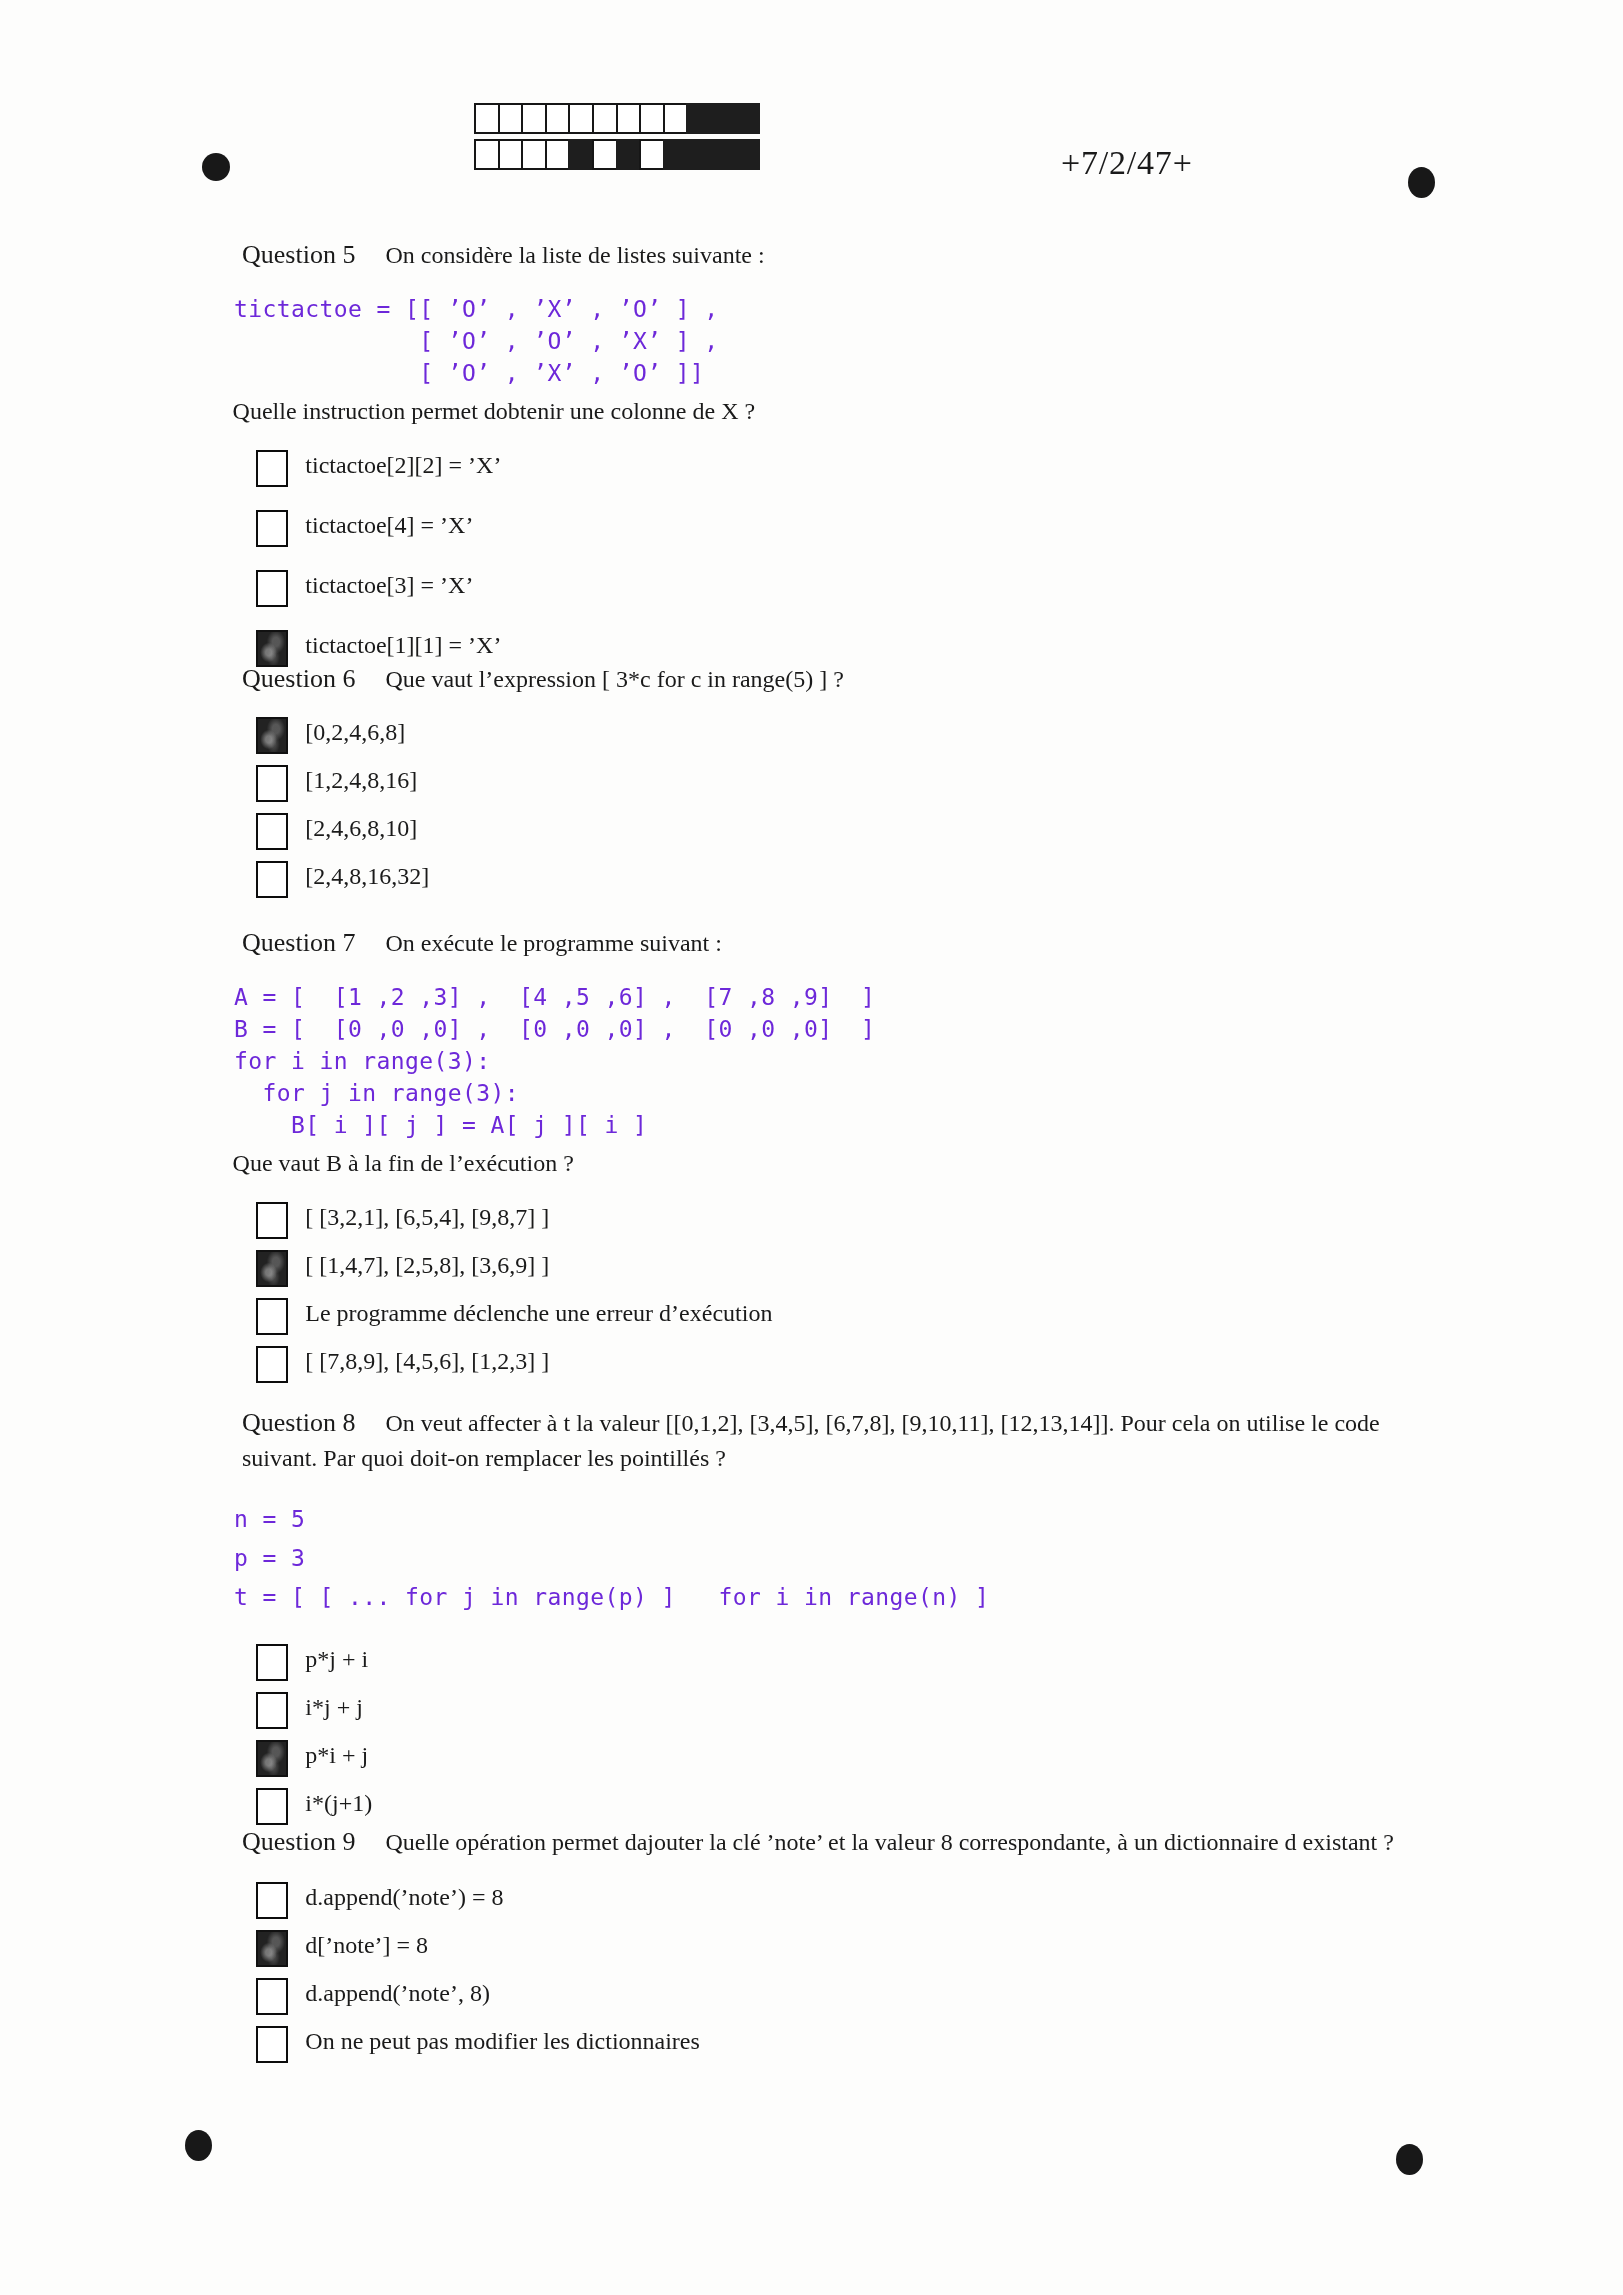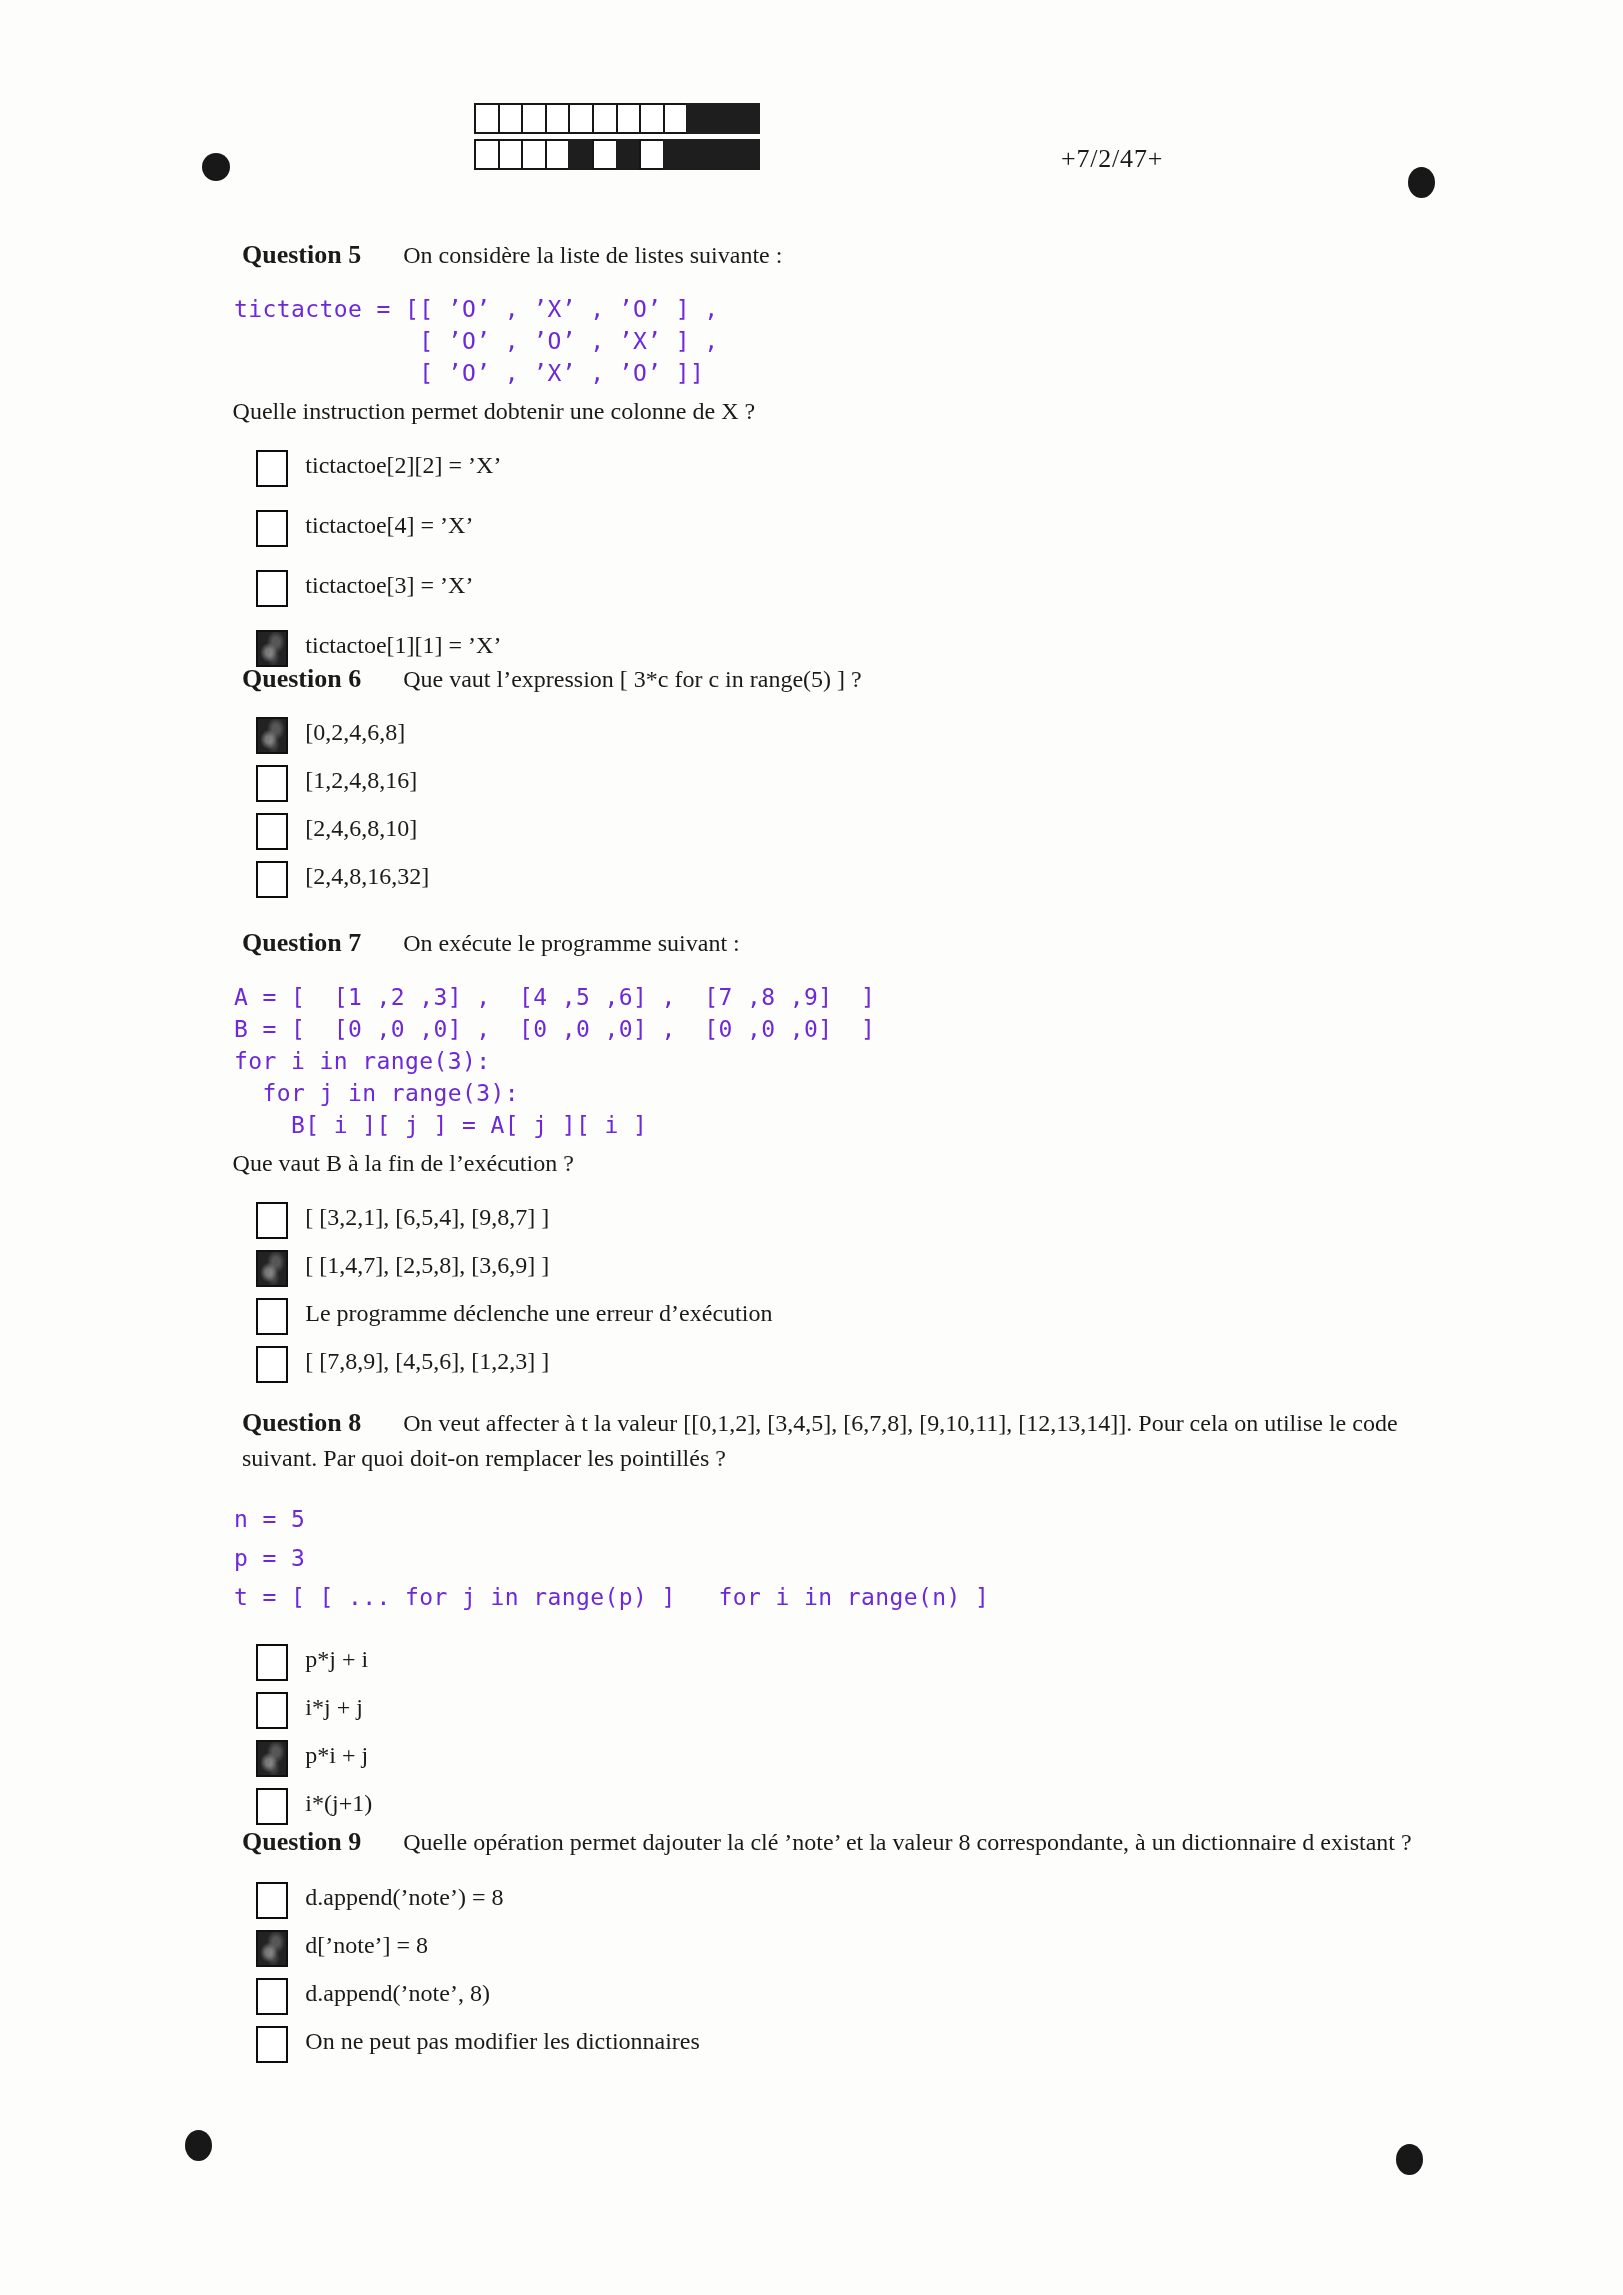--- a/index.html
+++ b/index.html
@@ -14,26 +14,26 @@
   .dot-tl{left:202px;top:153px}
   .dot-tr{left:1408px;top:167px;width:27px;height:31px}
   .dot-bl{left:185px;top:2130px;width:27px;height:31px}
   .dot-br{left:1396px;top:2144px;width:27px;height:31px}
   
   .barcode{position:absolute;left:474px;top:103px}
   .bc-row{display:flex;height:31px;margin-bottom:4.7px}
   .bc-cell{width:26px;height:100%;box-sizing:border-box;background:#fff;border:2.4px solid #161616;margin-left:-2.4px}
   .bc-cell:first-child{margin-left:0}
   .bc-cell.black{background:#1e1e1e;border-color:#1e1e1e}
-  .corner-code{position:absolute;left:1061px;top:144px;font-size:26px;letter-spacing:0.8px}
+  .corner-code{position:absolute;left:1061px;top:144px;font-size:34px;letter-spacing:0.8px}
   
   .question{position:absolute;left:242px;width:1202px}
   #q5{top:237px}#q6{top:661px}#q7{top:925px}#q8{top:1405px}#q9{top:1824px}
   .q-head{line-height:35px;margin:0}
-  .q-num{font-weight:bold;font-size:26px;margin-right:42px;white-space:nowrap}
+  .q-num{font-weight:normal;font-size:26px;margin-right:30px;white-space:nowrap}
   pre.code{
     font-family:"DejaVu Sans Mono","Liberation Mono",monospace;
     font-size:23px;line-height:32px;margin:20.4px 0 0 -7.9px;color:#6d28d9;
     font-weight:500;letter-spacing:0.4px;
   }
   #q8 pre.code{line-height:39px;margin-top:23.6px}
   .q-prompt{margin:5px 0 0 -9.4px;line-height:35px}
   .options{margin:20.4px 0 0 14px}
   .option{display:flex;margin-bottom:11px}
   #q5 .option{margin-bottom:23px}

